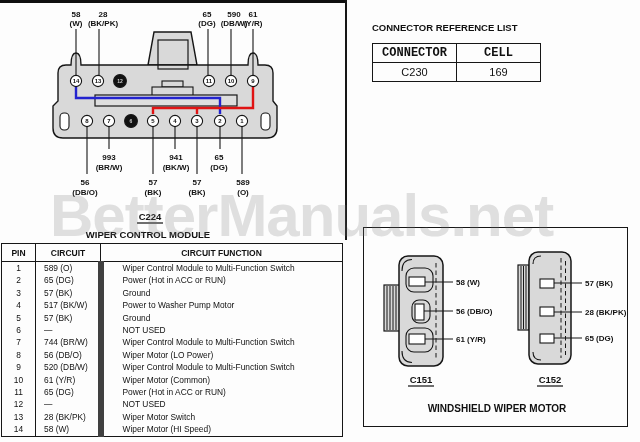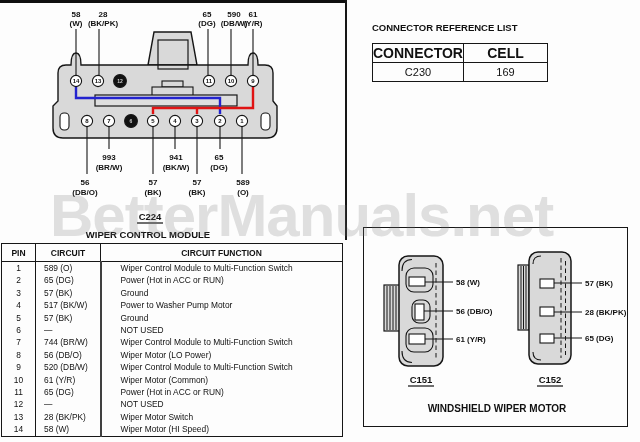--- a/index.html
+++ b/index.html
@@ -5,28 +5,28 @@
   html,body{margin:0;padding:0;}
   body{width:640px;height:442px;background:#fdfdfd;font-family:"Liberation Sans",sans-serif;color:#111;overflow:hidden;position:relative;}
   .abs{position:absolute;}
   #topbar{left:0;top:0;width:346px;height:3px;background:#101010;}
   #vdivider{left:345px;top:0;width:2px;height:240px;background:#161616;}
   #watermark{left:50px;top:181px;width:560px;font-size:60px;font-weight:bold;color:rgba(120,120,120,0.22);letter-spacing:-1px;white-space:nowrap;pointer-events:none;z-index:9;}
   
   #ref-title{left:372px;top:22px;width:166px;text-align:left;font-weight:bold;font-size:9.5px;}
   #ref-table{left:372px;top:43px;border-collapse:collapse;table-layout:fixed;}
   #ref-table td,#ref-table th{border:1.4px solid #161616;width:83px;height:18px;text-align:center;padding:0;}
-  #ref-table th{font-size:14px;font-weight:bold;}
+  #ref-table th{font-size:12px;font-weight:bold;font-family:Liberation Mono, monospace;}
   #ref-table td{font-size:11px;}
   
   #pin-table{left:1px;top:243px;border-collapse:collapse;table-layout:fixed;}
   #pin-table th{border:1.5px solid #161616;font-size:8.5px;font-weight:bold;height:17px;padding:0;text-align:center;}
   #pin-table td{font-size:8.4px;height:12px;padding:0 0 0 0;vertical-align:middle;line-height:12.4px;}
   #pin-table td.c-pin{text-align:center;border-left:1.5px solid #161616;border-right:1px solid #161616;}
-  #pin-table td.c-cir{padding-left:8px;border-right:2px solid #404040;}
+  #pin-table td.c-cir{padding-left:8px;border-right:6px solid #404040;}
   #pin-table td.c-fn{padding-left:19px;border-right:1.5px solid #161616;}
   #pin-table tr.last td{border-bottom:1.5px solid #161616;}
   
   #motor-box{left:363px;top:227px;width:263px;height:198px;border:1.6px solid #161616;background:#fdfdfd;}
   svg text{font-family:"Liberation Sans",sans-serif;}
 </style>
 </head>
 <body>
 
 <div id="topbar" class="abs"></div>

